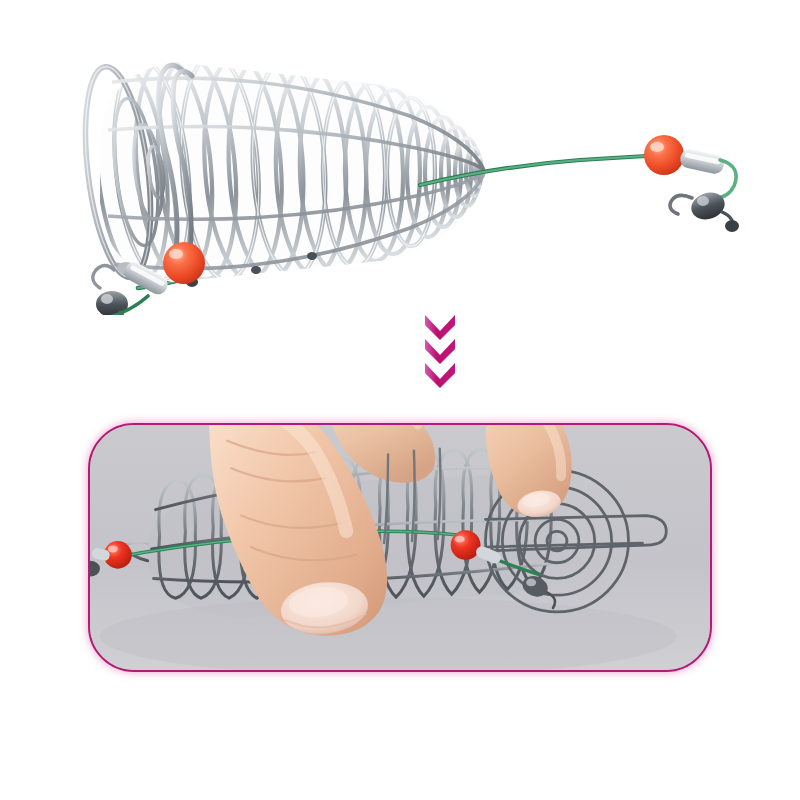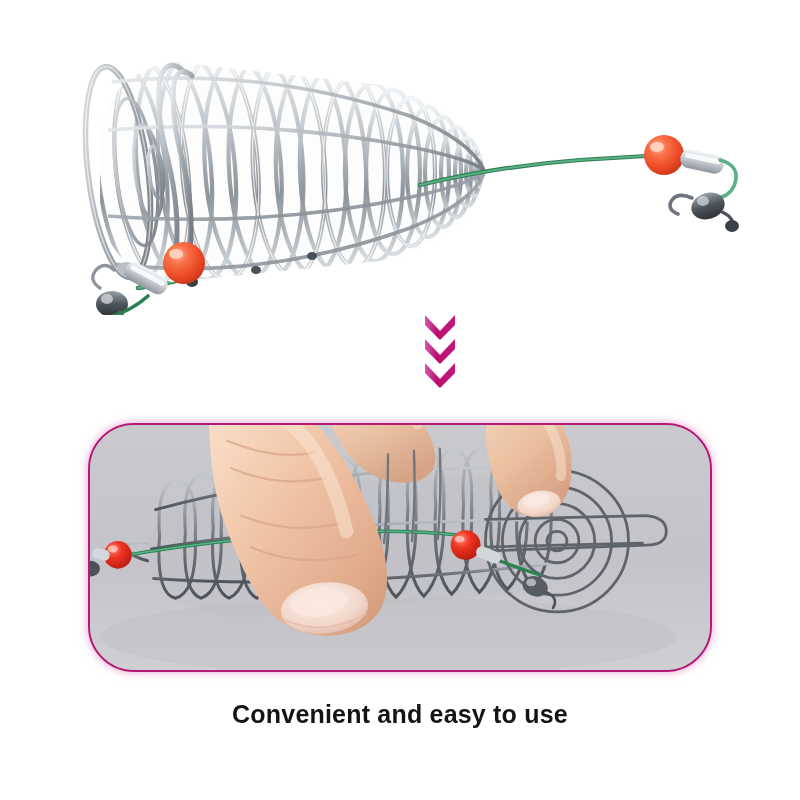--- a/index.html
+++ b/index.html
@@ -401,15 +401,14 @@
 
         <g fill="none" stroke="#6a7076" stroke-width="2.4" opacity="0.9" stroke-linecap="round">
           <path d="M 300 30 Q 300 78 296 120"></path>
           <path d="M 326 26 Q 328 74 324 118"></path>
           <path d="M 352 24 Q 354 72 350 116"></path>
         </g>
       </svg>
     </div>
   </div>
 
-  <div class="caption">Convenient and easy to use</div>
 
 </div>
 
 </body></html>

